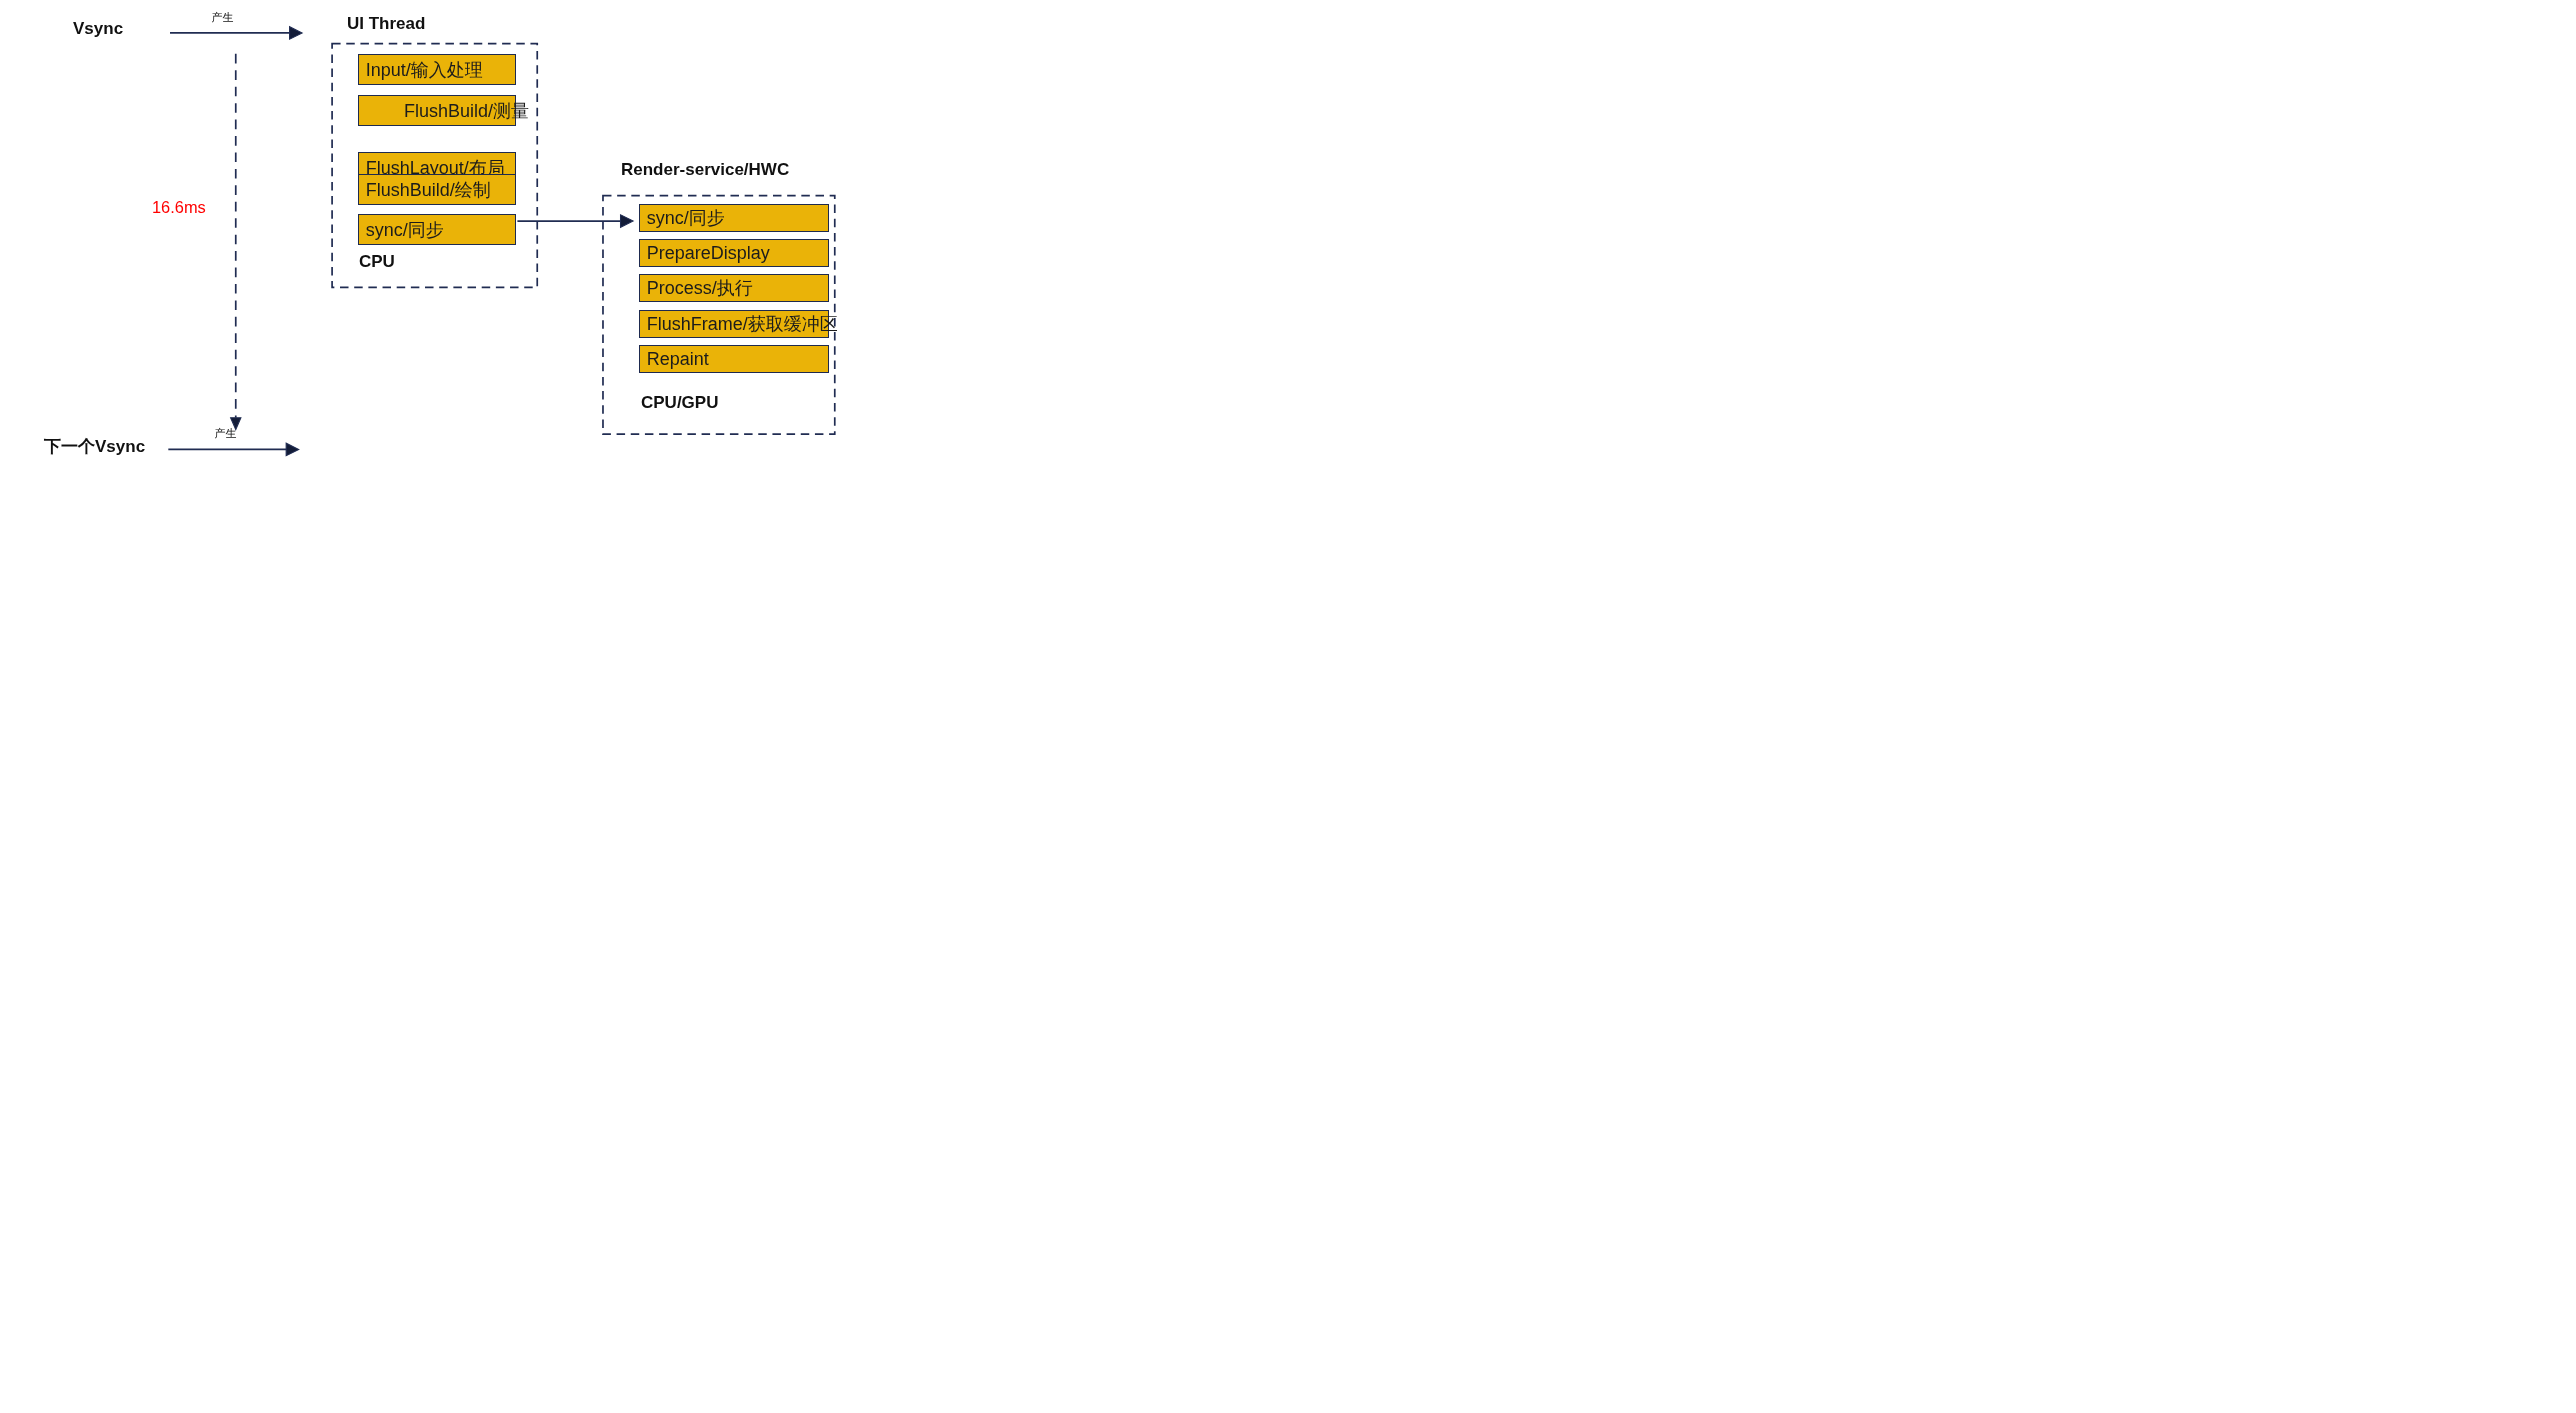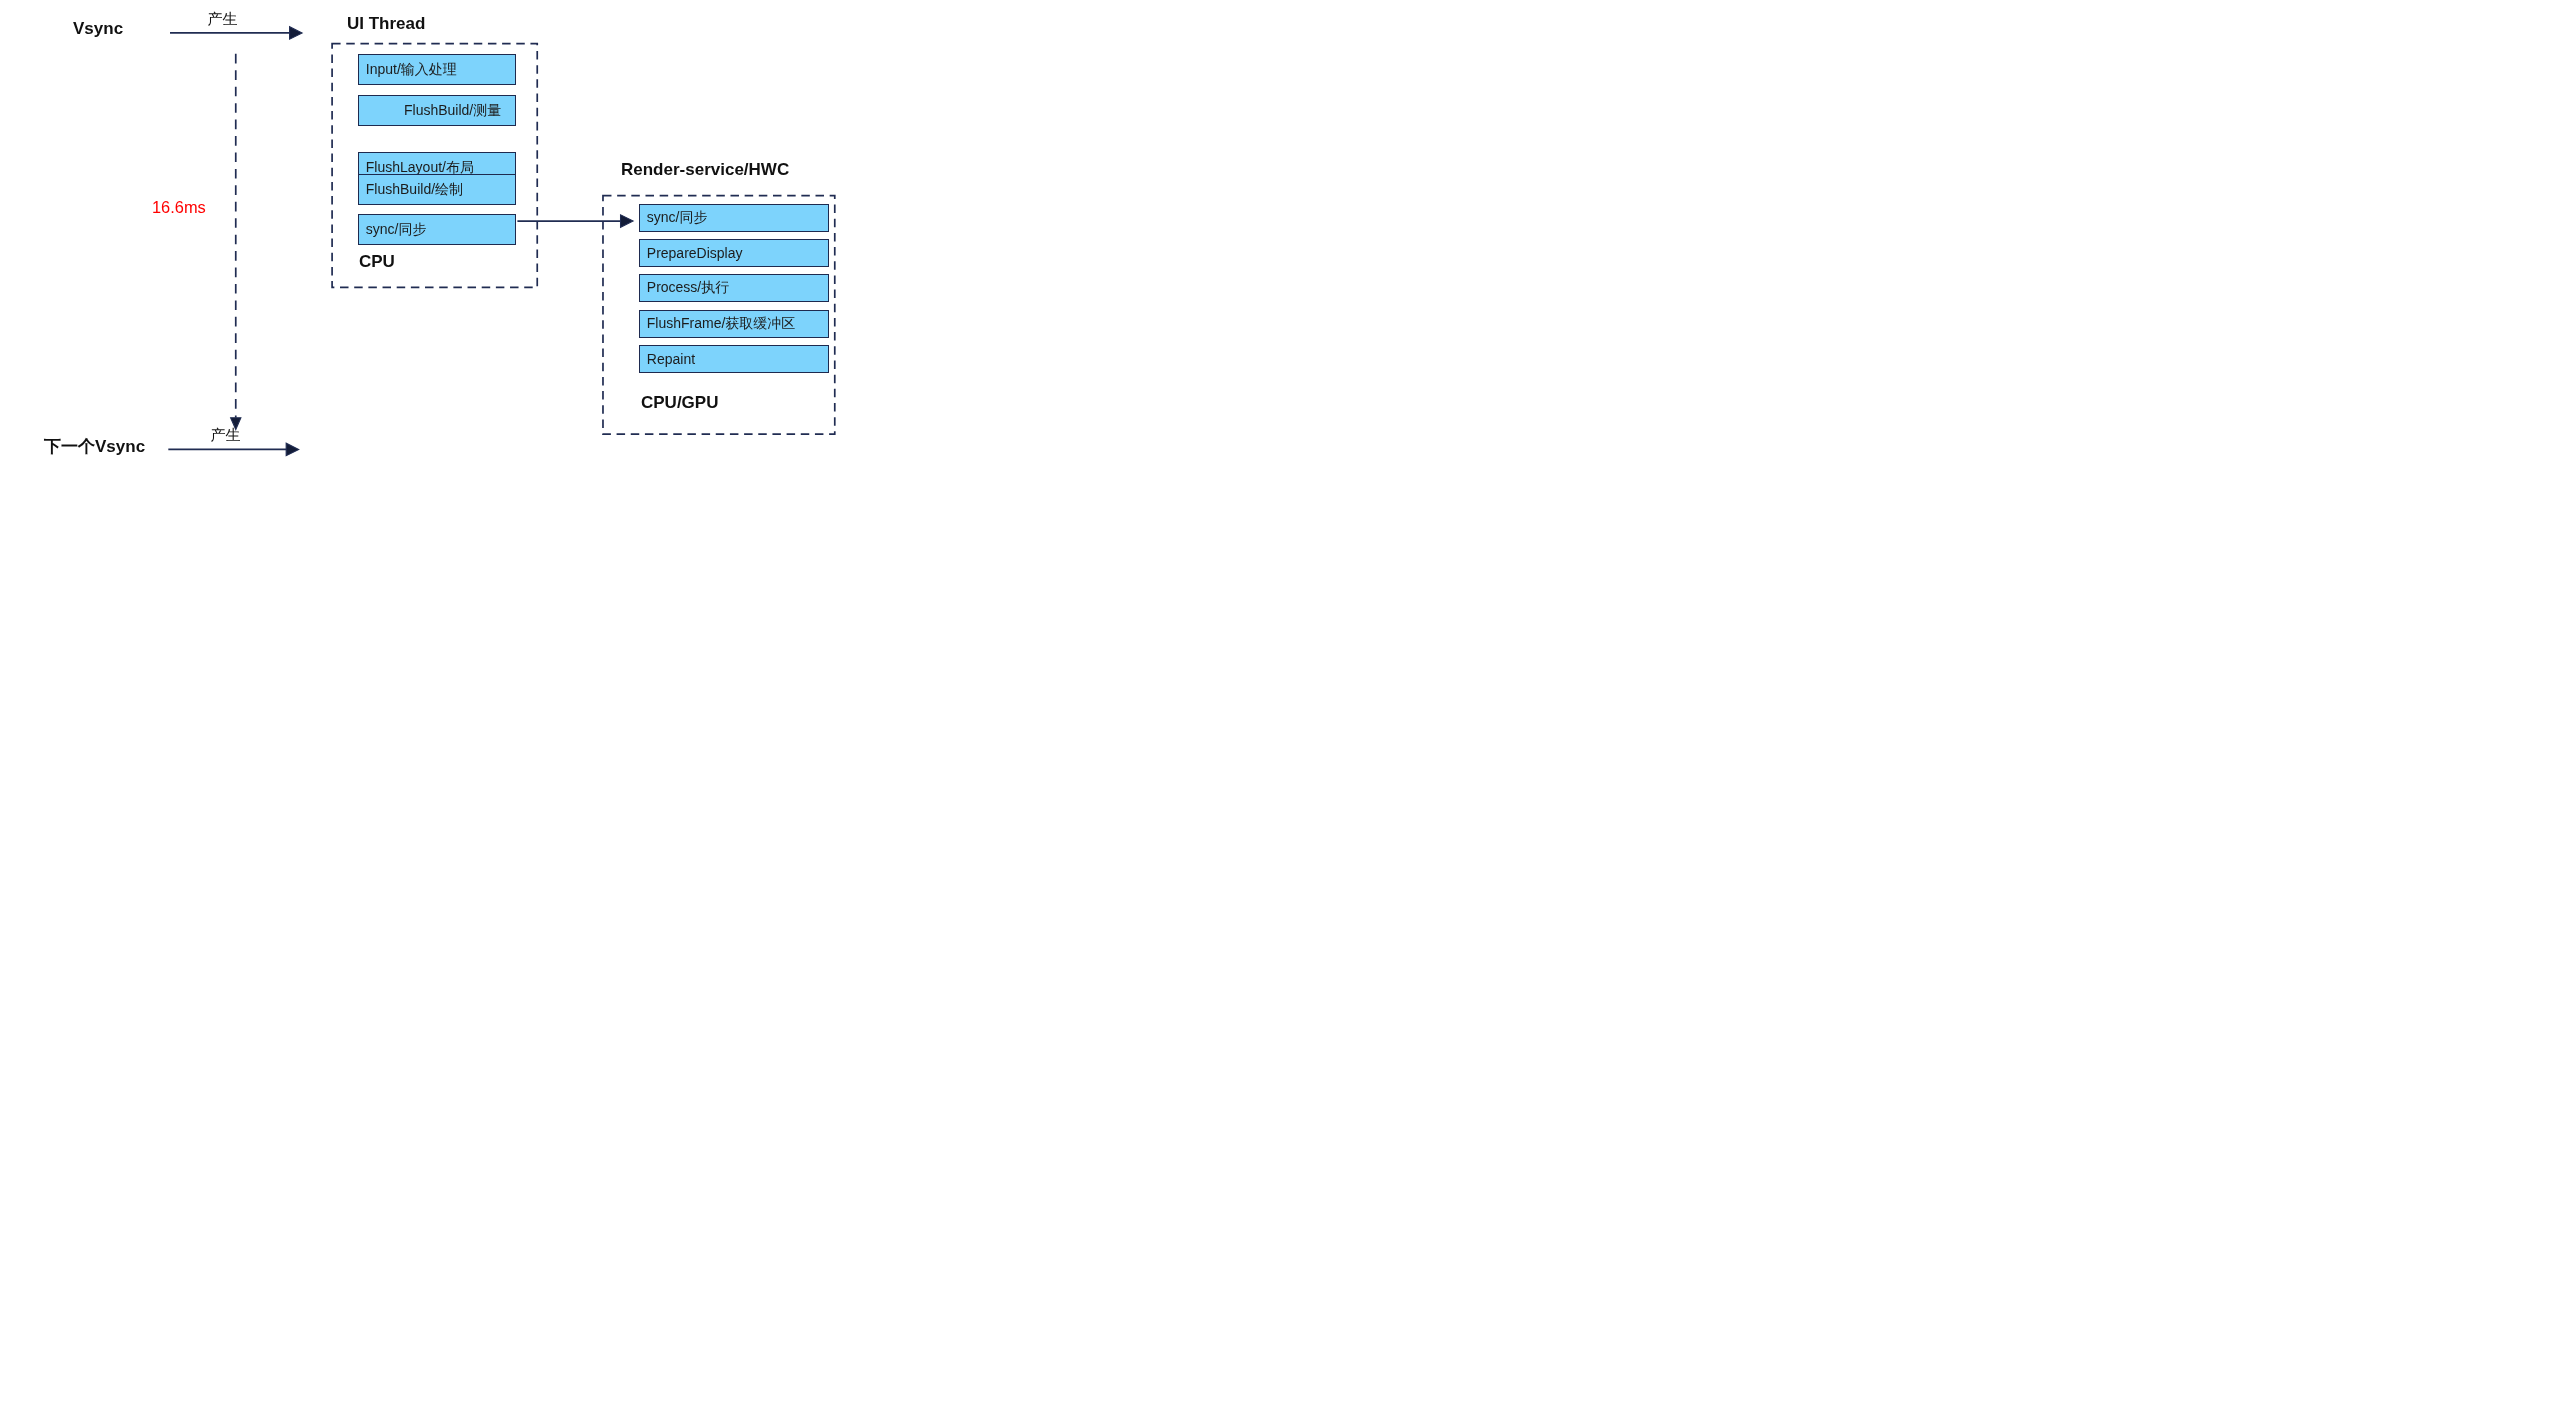--- a/index.html
+++ b/index.html
@@ -14,38 +14,38 @@
   .title{
     position:absolute;
     font-weight:700;
     font-size:17px;
     color:#111111;
     white-space:nowrap;
     letter-spacing:0px;
   }
   .small-label{
     position:absolute;
-    font-size:15px;
+    font-size:11px;
     color:#111111;
     text-align:center;
     white-space:nowrap;
   }
   .interval{
     position:absolute;
     left:152px;top:198px;
     font-size:16.4px;
     font-weight:400;
     color:#ff0000;
     white-space:nowrap;
   }
   .step-box{
     position:absolute;
     border:1.1px solid #1e2a4f;
-    background:#7dd3fc;
-    font-size:14px;
+    background:#eab308;
+    font-size:18px;
     color:#1c1c1c;
     padding-left:6.8px;
     display:flex;
     align-items:center;
     white-space:nowrap;
     box-sizing:border-box;
   }
   .ui-step{left:358px;width:158px;height:31px;}
   .rs-step{left:639px;width:190px;height:28px;}
   svg.overlay{position:absolute;left:0;top:0;pointer-events:none;}

